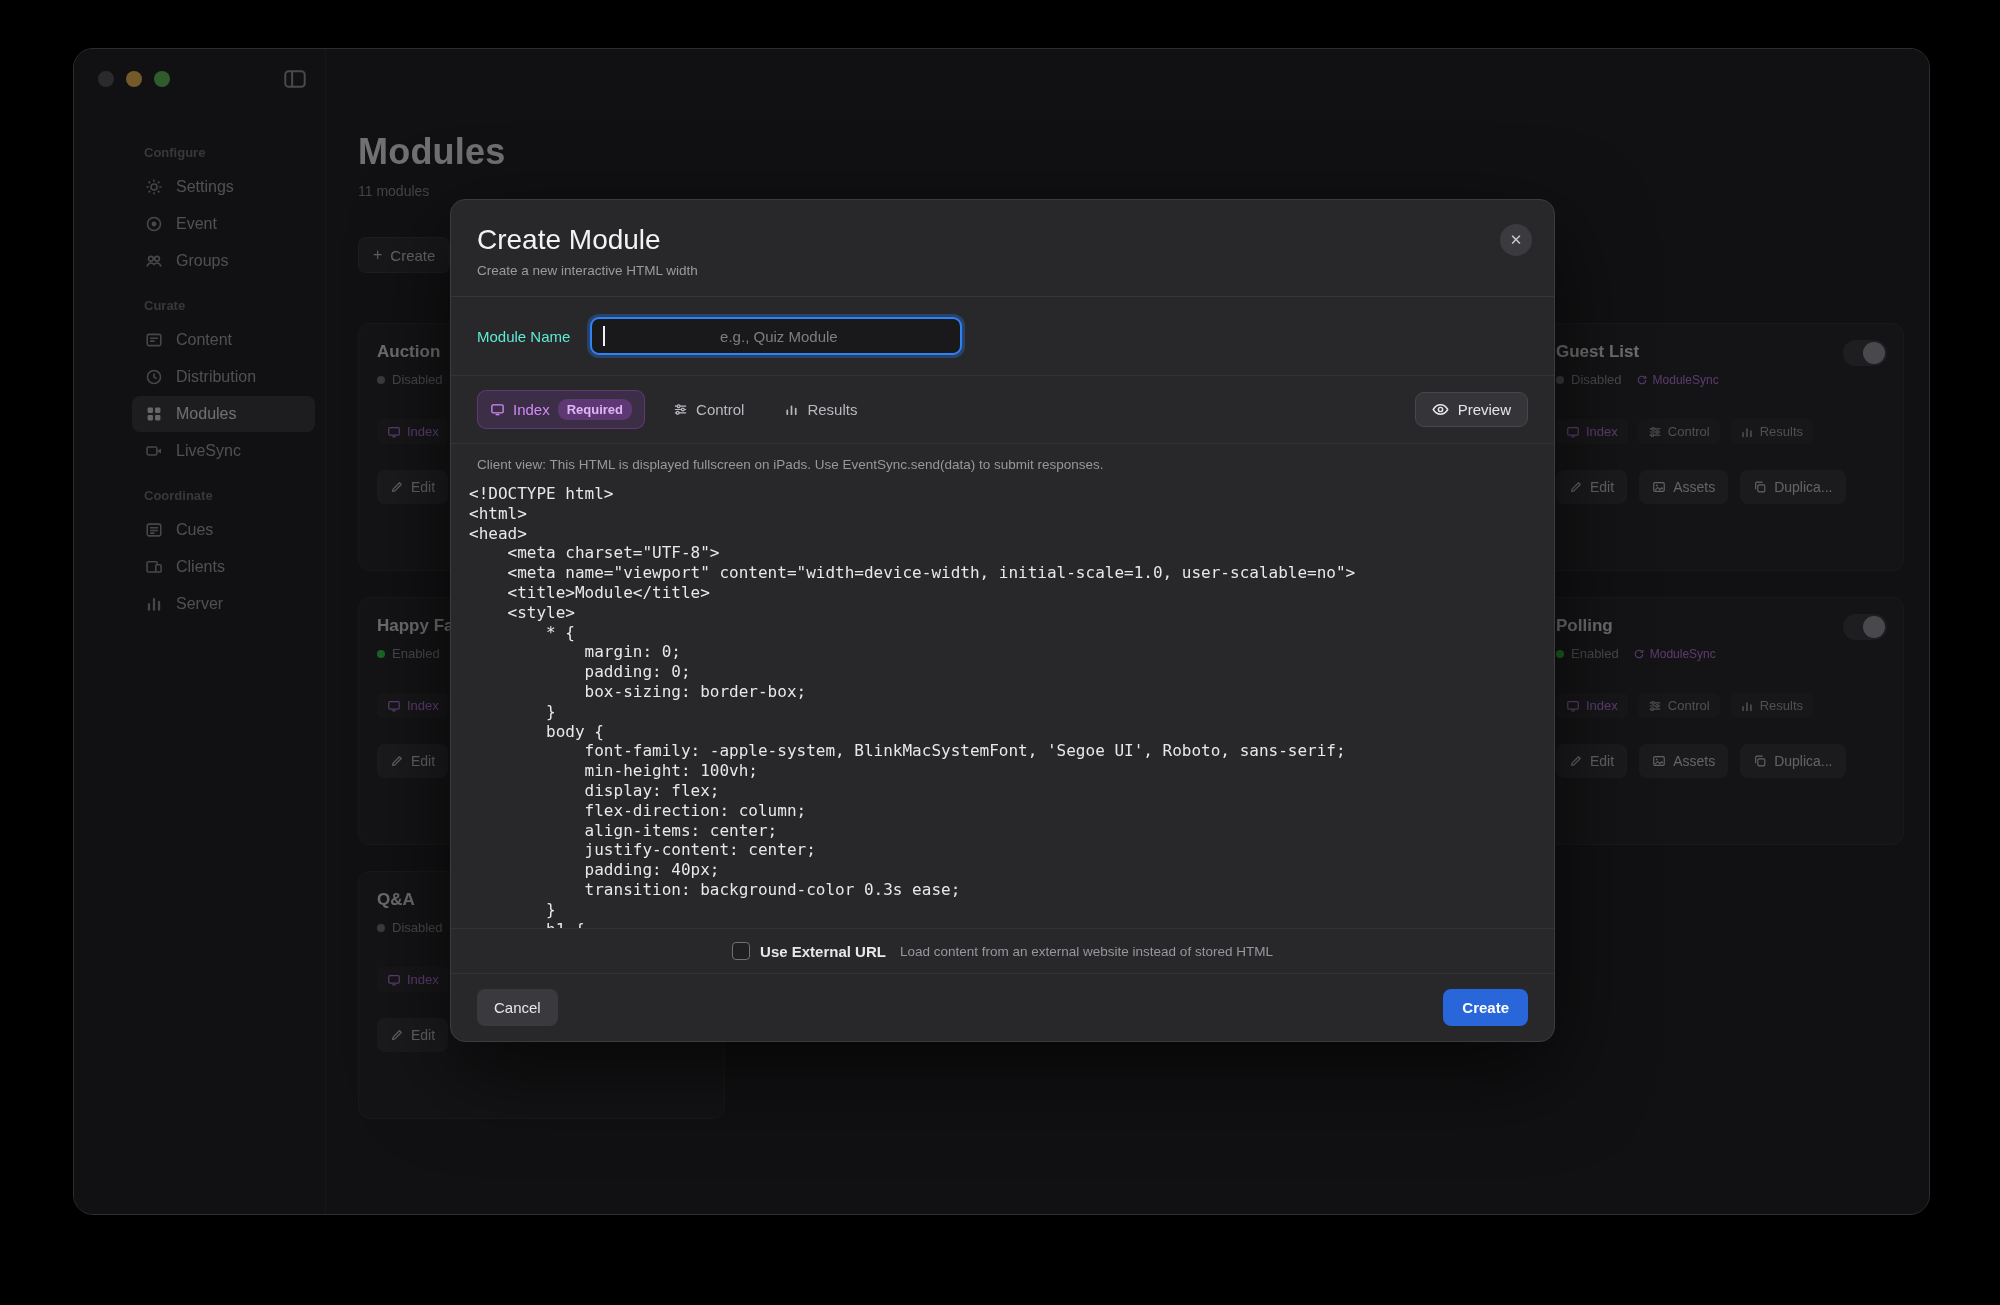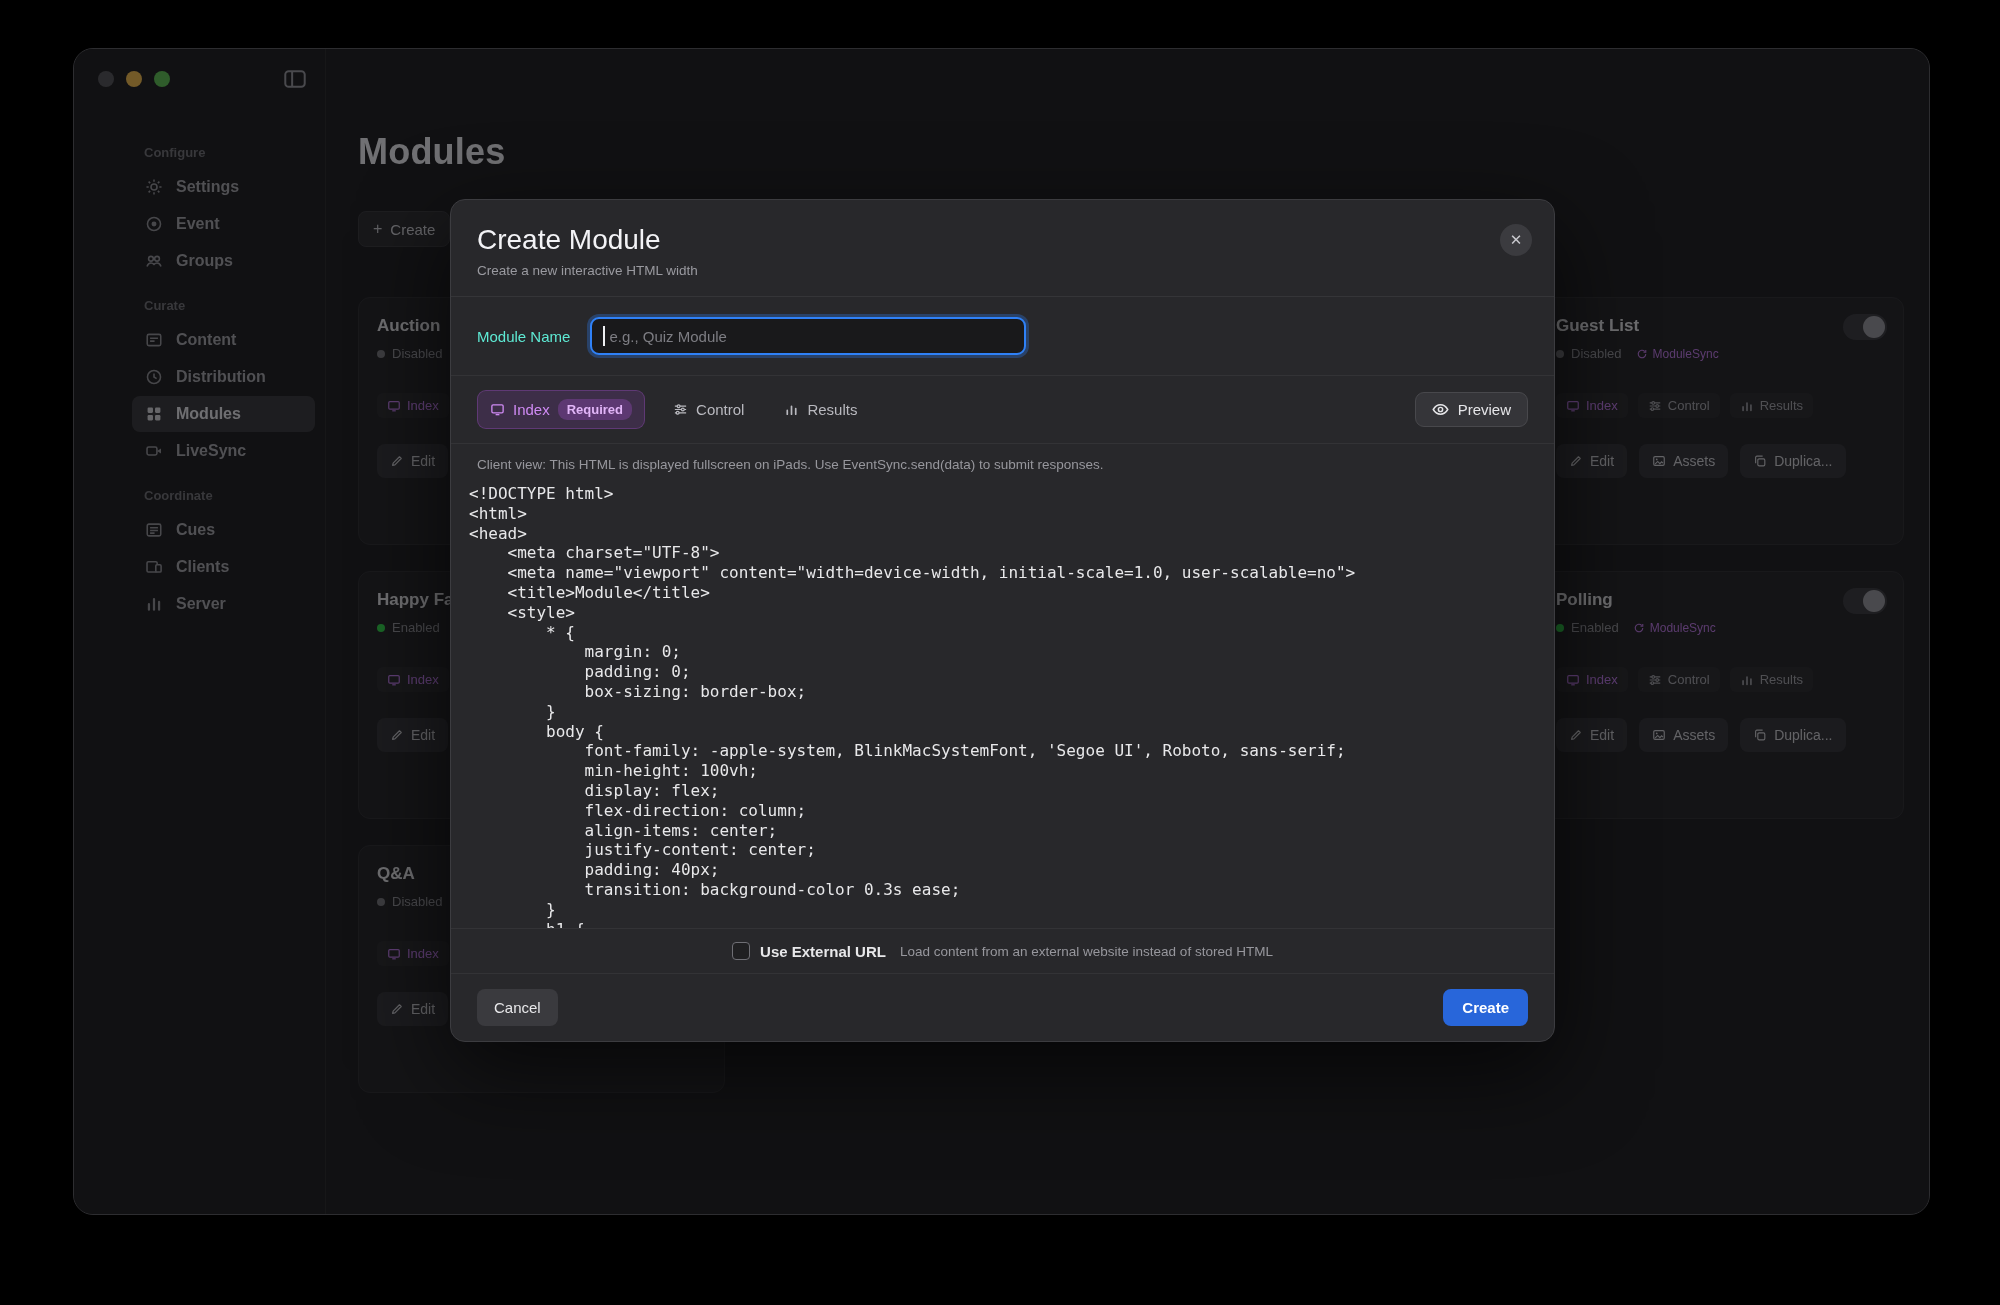--- a/index.html
+++ b/index.html
@@ -30,21 +30,21 @@
   .sidebar-toggle {
     position:absolute; top:18px; right:16px; background:none; border:none;
     color:#9a9aa0; cursor:pointer; padding:2px;
   }
   .nav { margin-top:78px;padding-left:48px; }
   .section-label {
     padding:18px 16px 8px 22px; font-size:13px; color:#737378; font-weight:600;
   }
   .nav-item {
     display:flex; align-items:center; gap:12px; margin:1px 10px; padding:9px 12px;
-    border-radius:8px; color:#a8a8ad; font-size:16px; cursor:pointer;font-weight:bold;
+    border-radius:8px; color:#a8a8ad; font-size:16px; cursor:pointer;
   }
   .nav-item .nicon { color:#94949a; width:20px; display:flex; justify-content:center; }
   .nav-item.active { background:#39393d; color:#ececf0; }
   .nav-item.active .nicon { color:#d9d9de; }
 
   
   .main {
     position:absolute; left:252px; top:0; right:0; bottom:0;
     background:#1e1e20; padding:82px 25px 0 32px;
   }
@@ -113,24 +113,25 @@
     font-family:"DejaVu Sans",sans-serif;
   }
 
   .name-row {
     display:flex; align-items:center; gap:20px; padding:20px 26px;
     border-bottom:1px solid #333336;
   }
   .name-label { font-size:15px; color:#5eead4; }
   .input-wrap { position:relative; }
   .name-input {
-    width:436px; height:38px; background:#19191b; color:#e8e8ea;
+    width:372px; height:38px; background:#19191b; color:#e8e8ea;
     border:2px solid #2f81f7; border-radius:9px; padding:0 12px 0 17px;
     font-size:15px; outline:none; box-shadow:0 0 0 3px rgba(47,129,247,0.3);
     font-family:"Liberation Sans","DejaVu Sans",sans-serif;
+    text-align:center;
   }
   .name-input::placeholder { color:#7d7d83; }
   .caret { position:absolute; left:13px; top:9px; width:1.5px; height:20px; background:#eef0f3; }
 
   .tab-row {
     display:flex; align-items:center; padding:14px 26px;
     border-bottom:1px solid #333336;
   }
   .tab {
     display:inline-flex; align-items:center; gap:8px; padding:8px 12px;
@@ -311,20 +312,21 @@
               <path d="M3.5 13V8.2M8 13V3.6M12.5 13V6"></path>
             </svg>
         </span>
         <span>Server</span>
       </div>
     </nav>
   </aside>
 
   <main class="main">
     <h1 class="page-title">Modules</h1>
+    <div class="page-count">11 modules</div>
 
     <button class="create-toolbar-btn">
       <span class="plus-glyph">+</span>
       <span>Create</span>
     </button>
 
     <div class="card-grid">
 
       <section class="card pos-r1c1">
         <div class="card-title">Auction</div>

